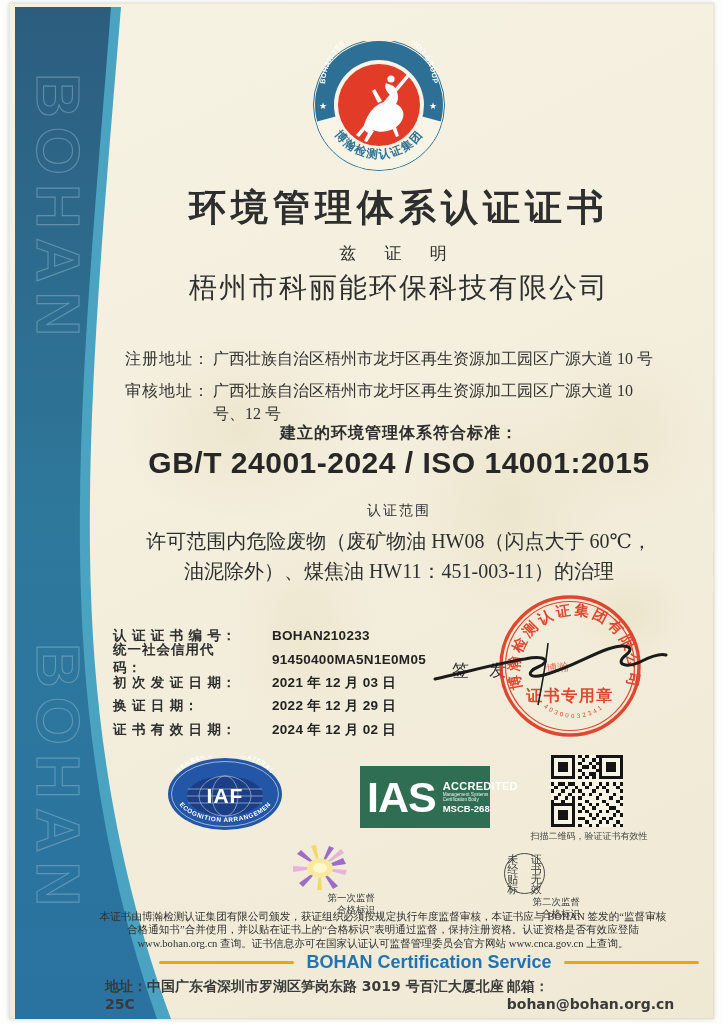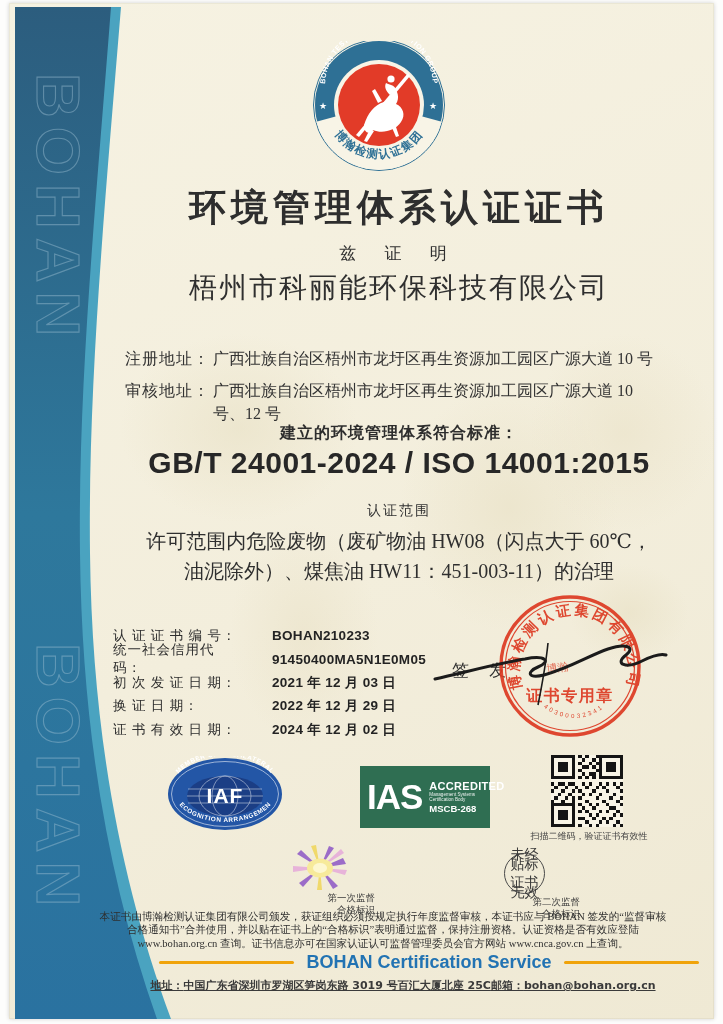--- a/index.html
+++ b/index.html
@@ -30,49 +30,49 @@
   .addr-label{flex:0 0 88px;letter-spacing:1px;}
   .addr-value{flex:1;}
   
   #std-heading{top:420px;font-size:16px;font-weight:bold;letter-spacing:1px;color:#2d2d2d;}
   #std-code{top:443px;font-size:30px;font-weight:bold;font-family:"Liberation Sans","DejaVu Sans",sans-serif;color:#272727;letter-spacing:.5px;}
   #scope-heading{top:499px;font-size:14px;letter-spacing:2px;}
   #scope{top:523px;font-size:20px;line-height:30px;color:#2f2f2f;}
   
   #cert-info{left:104px;top:621px;font-size:13.5px;}
   .ci-row{display:flex;height:23.5px;align-items:center;}
-  .ci-label{flex:0 0 126px;letter-spacing:1px;color:#2e2e2e;font-weight:400;}
+  .ci-label{flex:0 0 126px;letter-spacing:1px;color:#2e2e2e;font-weight:700;}
   .ci-value{font-family:"Liberation Sans","DejaVu Sans",sans-serif;font-weight:bold;color:#232323;letter-spacing:.3px;padding-left:33px;}
   #issue-label{left:443px;top:656px;font-size:17px;letter-spacing:8px;color:#2e2e2e;}
   #seal{left:486px;top:588px;}
   #signature{left:421px;top:630px;}
   
   #iaf{left:157px;top:753px;}
   #ias{left:351px;top:763px;width:130px;height:62px;background:#2f6e52;display:flex;align-items:center;padding:0 7px;box-sizing:border-box;color:#fff;font-family:"Liberation Sans","DejaVu Sans",sans-serif;}
-  #ias .big{font-size:35px;font-weight:bold;letter-spacing:-1px;}
+  #ias .big{font-size:43px;font-weight:bold;letter-spacing:-1px;}
   #ias .col{margin-left:7px;line-height:1.1;}
   #ias .acc{font-size:11px;font-weight:bold;letter-spacing:.3px;}
   #ias .tiny{font-size:4.6px;opacity:.9;}
   #ias .code{font-size:9.5px;font-weight:bold;margin-top:2px;}
   #qr{left:542px;top:752px;}
   #qr-caption{left:505px;top:827px;width:150px;text-align:center;font-size:9px;color:#444;font-family:"DejaVu Sans",sans-serif;}
   
   #mark1{left:282px;top:841px;}
   .mark-caption{width:110px;text-align:right;font-size:9.5px;line-height:12px;color:#3a3a3a;}
   #mark1-caption{left:256px;top:889px;}
   #mark2{left:495px;top:850px;width:41px;height:41px;border:1.4px solid #4a4a4a;border-radius:50%;box-sizing:border-box;
-         display:flex;flex-direction:column;justify-content:center;text-align:center;font-size:14px;line-height:10px;color:#3a3a3a;gap:8px;}
+         display:flex;flex-direction:row;justify-content:center;text-align:center;font-size:11px;line-height:10px;color:#3a3a3a;gap:8px;}
   #mark2-caption{left:461px;top:893px;}
   
   #fineprint{left:88px;top:907px;width:572px;text-align:center;font-size:10.6px;line-height:13.4px;color:#2f2f2f;}
   
   #service-row{left:150px;top:949px;width:540px;display:flex;align-items:center;gap:12px;}
   .rule{flex:1;height:3px;background:#f0a30a;border-radius:2px;}
   #service-text{font-family:"Liberation Sans","DejaVu Sans",sans-serif;font-weight:bold;font-size:18px;color:#2273b3;white-space:nowrap;}
-  #footer-row{left:96px;top:975px;width:596px;display:flex;justify-content:center;font-family:"DejaVu Sans",sans-serif;font-size:11px;font-weight:bold;color:#3a3a3a;text-decoration:underline;}
+  #footer-row{left:96px;top:975px;width:596px;display:flex;justify-content:center;font-family:"DejaVu Sans",sans-serif;font-size:14px;font-weight:bold;color:#3a3a3a;}
   svg text{font-family:"Liberation Sans","DejaVu Sans",sans-serif;}
 </style>
 </head>
 <body>
 
 <div class="paper">
 
   <div class="blob" style="left:110px;top:330px;width:240px;height:190px;background:radial-gradient(ellipse at center,#e7dfc2 0%,rgba(231,223,194,0) 70%);"></div>
   <div class="blob" style="left:220px;top:520px;width:150px;height:220px;background:radial-gradient(ellipse at center,#e9e1c6 0%,rgba(233,225,198,0) 70%);"></div>
   <div class="blob" style="left:390px;top:380px;width:220px;height:250px;background:radial-gradient(ellipse at center,#e7dfc2 0%,rgba(231,223,194,0) 70%);"></div>

